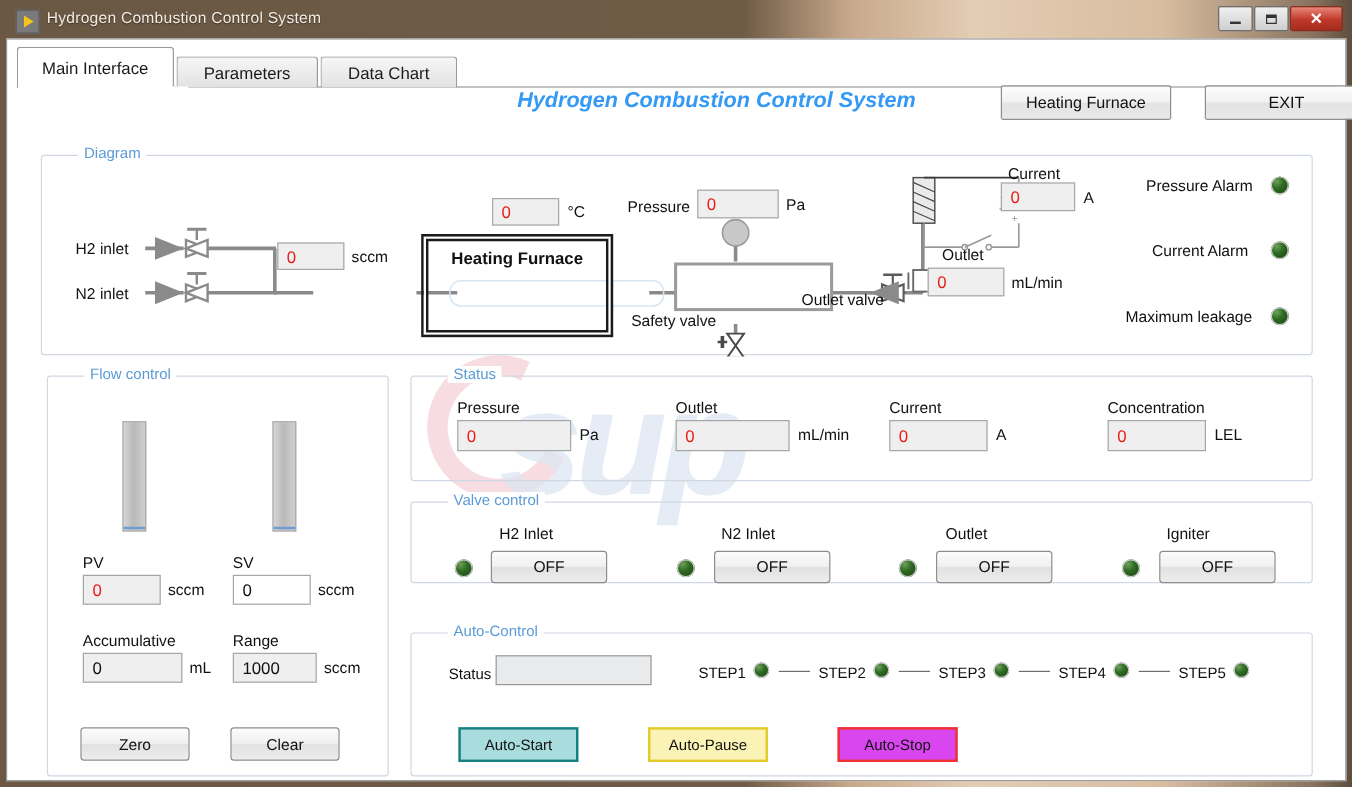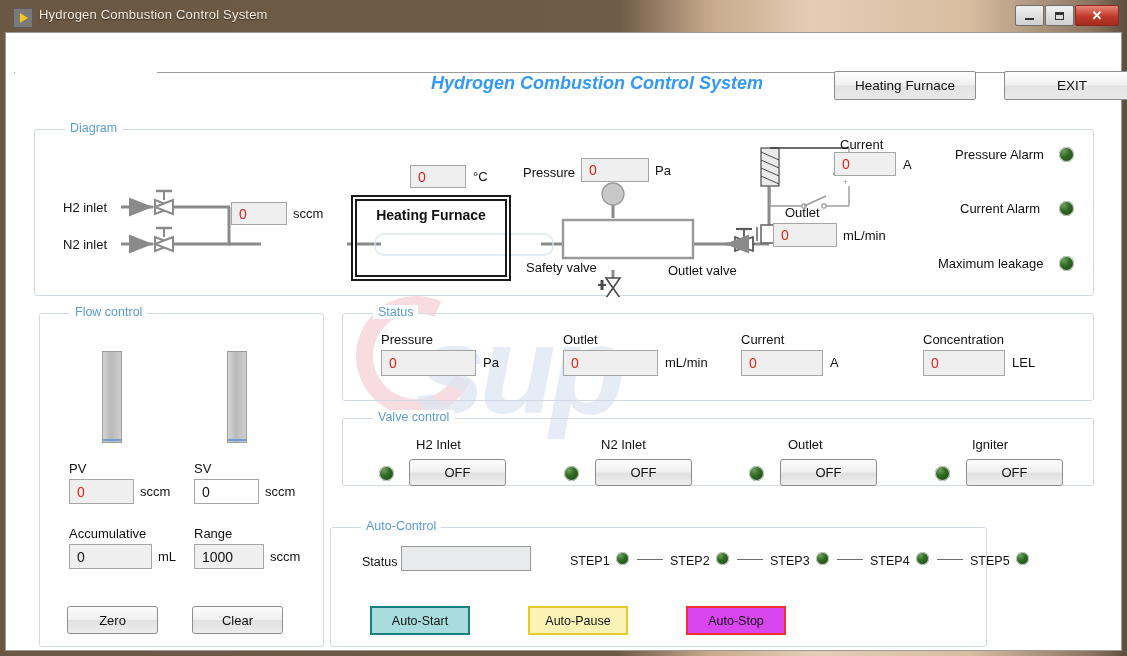--- a/index.html
+++ b/index.html
@@ -131,21 +131,21 @@
   .group > .legend {
     position:absolute; top:-9px; left:30px;
     background:#ffffff; padding:0 5px;
     font-size:12.5px; color:#5b9bd5; white-space:nowrap;
   }
 
   #g-diagram  { left:28px;  top:96px;  width:1060px; height:167px; }
   #g-flow     { left:33px;  top:280px; width:285px;  height:334px; }
   #g-status   { left:336px; top:280px; width:752px;  height:88px;  }
   #g-valve    { left:336px; top:385px; width:752px;  height:68px;  }
-  #g-auto     { left:324px; top:494px; width:657px;  height:120px; }
+  #g-auto     { left:336px; top:494px; width:752px;  height:120px; }
 
   
   .lbl  { position:absolute; font-size:13px; color:#111; white-space:nowrap; z-index:3; }
   .lbl.sm { font-size:12.5px; }
   .unit { position:absolute; font-size:13px; color:#111; white-space:nowrap; z-index:3; }
 
   .field {
     position:absolute; z-index:3;
     border:1px solid #a6a6a6;
     background:#efefef;
@@ -233,20 +233,25 @@
   </div>
 
   <div id="client">
 
     <div id="watermark">
       <div class="wm-circ"></div>
       <div class="wm-text">sup</div>
     </div>
 
     <div id="tab-underline"></div>
+    <div id="tabstrip">
+      <div class="tab active">Main Interface</div>
+      <div class="tab inactive">Parameters</div>
+      <div class="tab inactive">Data Chart</div>
+    </div>
     <div id="tab-active-mask"></div>
 
     <div id="app-title">Hydrogen  Combustion Control System</div>
     <div class="top-btn" id="btn-furnace">Heating Furnace</div>
     <div class="top-btn" id="btn-exit">EXIT</div>
 
     <div class="group" id="g-diagram">
       <div class="legend">Diagram</div>
 
       <svg id="diagram-svg" viewBox="0 0 1060 167">
@@ -370,21 +375,21 @@
       <div class="field" style="left:375px; top:35px; width:56px; height:23px;">0</div>
       <div class="unit" style="left:438px; top:39px;">°C</div>
 
       <div class="dia-box" style="left:316px; top:65px; width:160px; height:86px; align-items:flex-start; padding-top:10px; box-shadow:inset 0 0 0 2px #fff, inset 0 0 0 4px #1a1a1a; background:transparent;">Heating Furnace</div>
 
       <div class="lbl" style="left:488px; top:35px;">Pressure</div>
       <div class="field" style="left:546px; top:28px; width:68px; height:24px;">0</div>
       <div class="unit" style="left:620px; top:33px;">Pa</div>
 
       <div class="lbl" style="left:491px; top:130px;">Safety valve</div>
-      <div class="lbl" style="left:633px; top:133px;">Outlet valve</div>
+      <div class="lbl" style="left:633px; top:112px;">Outlet valve</div>
 
       <div class="lbl" style="left:805px; top:7px;">Current</div>
       <div class="field" style="left:799px; top:22px; width:62px; height:24px;">0</div>
       <div class="unit" style="left:868px; top:27px;">A</div>
 
       <div class="lbl" style="left:750px; top:75px;">Outlet</div>
       <div class="field" style="left:738px; top:93px; width:64px; height:24px;">0</div>
       <div class="unit" style="left:808px; top:98px;">mL/min</div>
 
       <div class="lbl" style="left:920px; top:17px;">Pressure Alarm</div>

